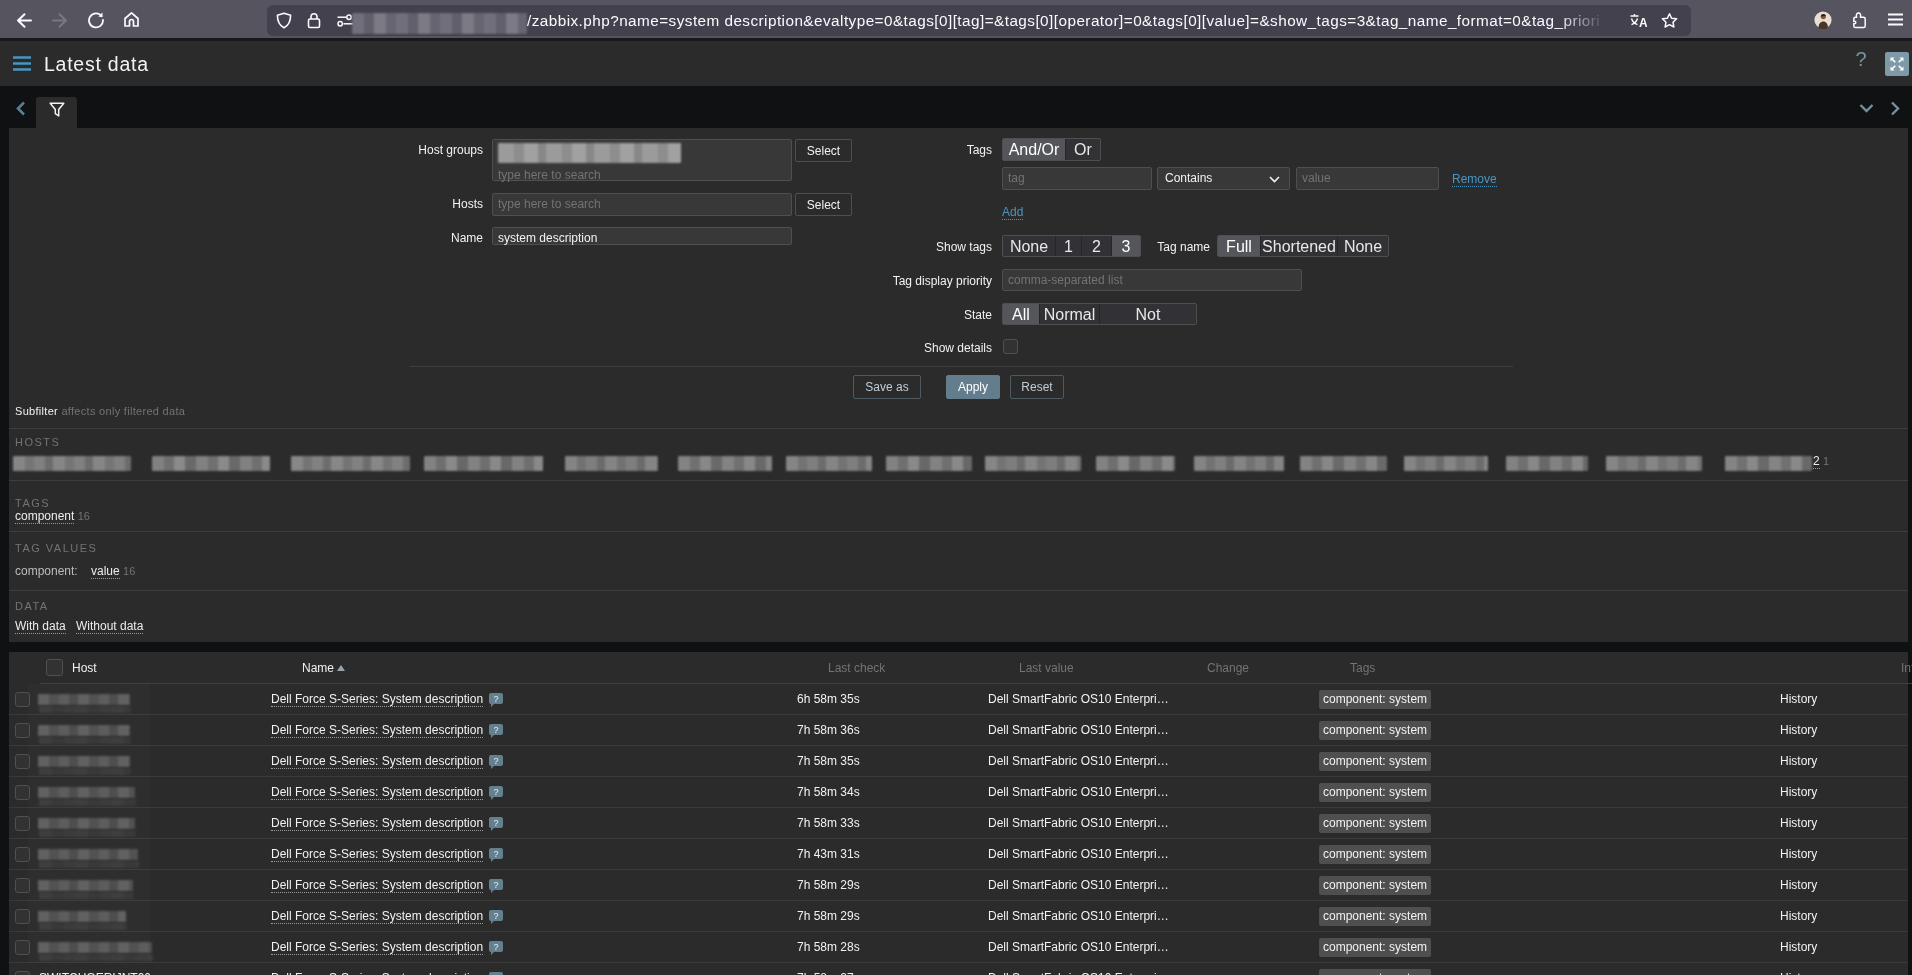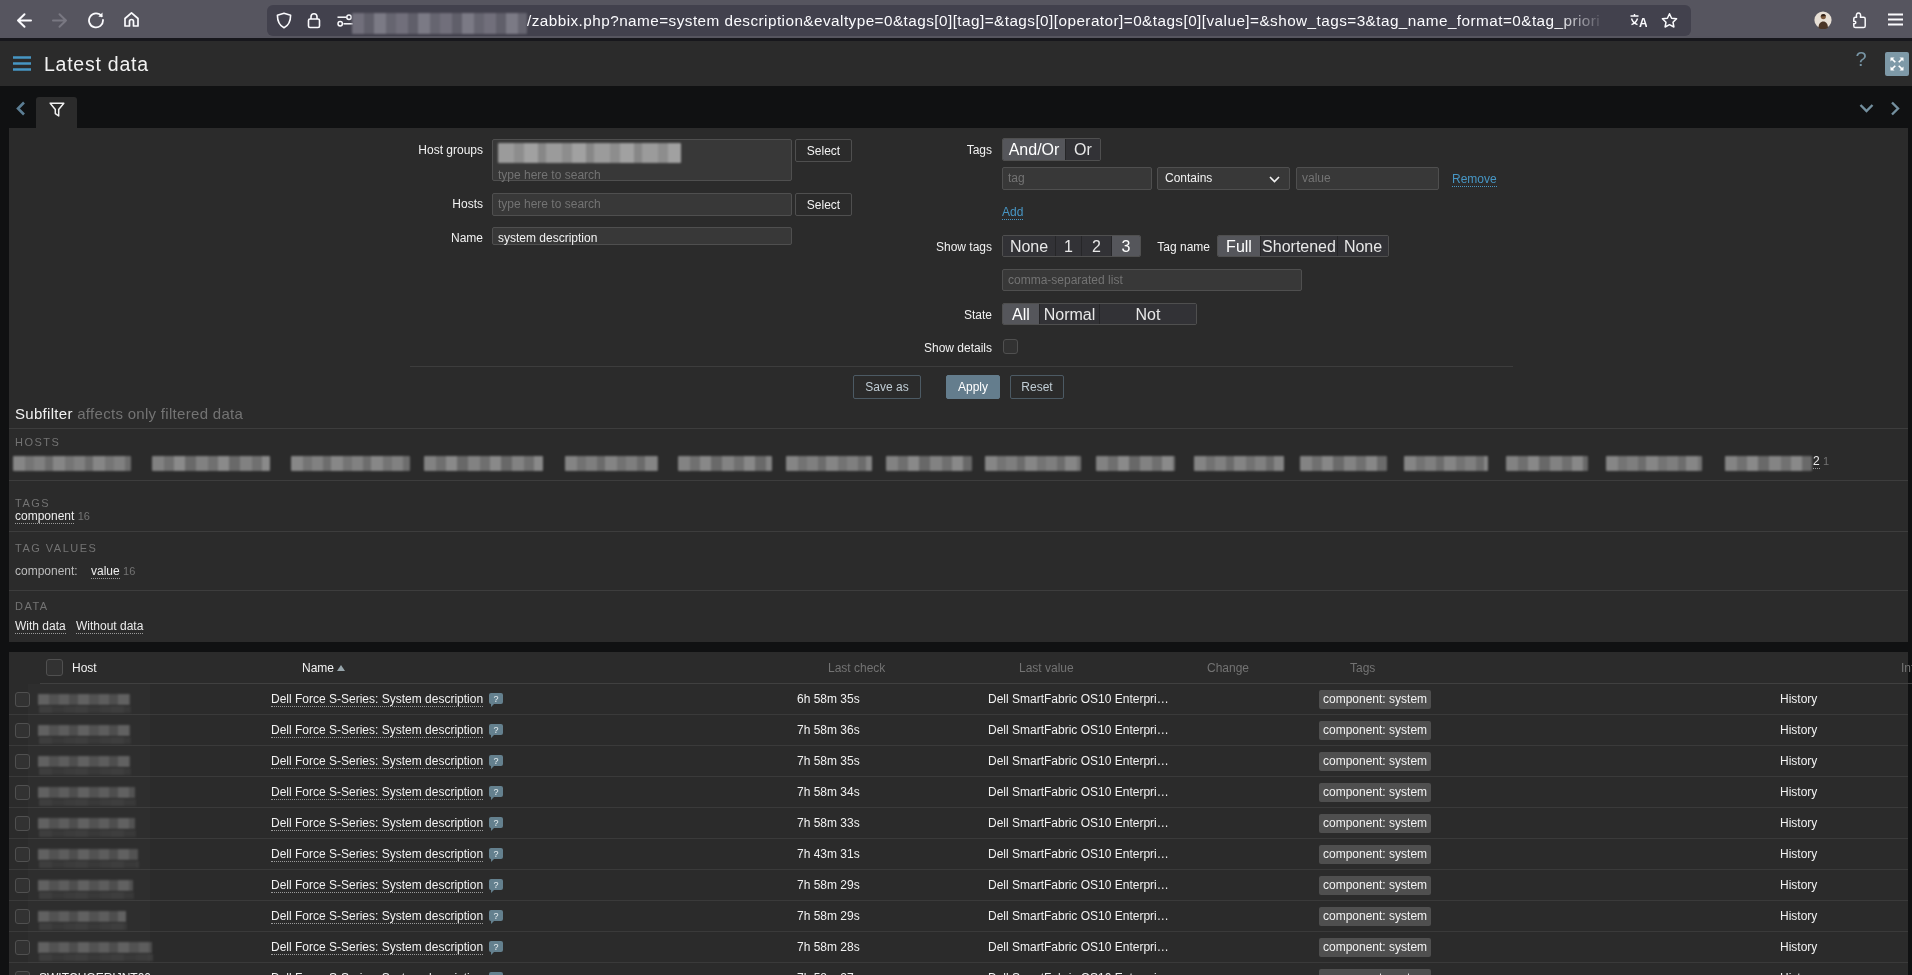--- a/index.html
+++ b/index.html
@@ -164,35 +164,36 @@
       <div style="width:26px">1</div>
       <div style="width:30px">2</div>
       <div class="on" style="width:29px">3</div>
     </div>
   <div class="label" style="left:1049px;top:112px;width:152px">Tag name</div>
   <div class="seg" style="left:1208px;top:107px;height:22px">
       <div class="on" style="width:42px">Full</div>
       <div style="width:77px">Shortened</div>
       <div style="width:51px">None</div>
     </div>
+  <div class="label" style="left:0;top:146px;width:983px">Tag display priority</div>
   <div class="input ph" style="left:993px;top:141px;width:300px;height:22px">comma-separated list</div>
   <div class="label" style="left:0;top:180px;width:983px">State</div>
   <div class="seg" style="left:993px;top:175px;height:22px">
       <div class="on" style="width:36px">All</div>
       <div style="width:60px">Normal</div>
       <div style="width:97px">Not supported</div>
     </div>
   <div class="label" style="left:0;top:213px;width:983px">Show details</div>
   <div class="cbox" style="left:994px;top:211px;width:15px;height:15px"></div>
   <div class="sline" style="left:401px;top:238px;width:1103px"></div>
   <div class="btn" style="left:844px;top:247px;width:68px;height:24px">Save as</div>
   <div class="btn" style="left:937px;top:247px;width:54px;height:24px;background:#647d8d;border-color:#647d8d;color:#ffffff">Apply</div>
   <div class="btn" style="left:1001px;top:247px;width:54px;height:24px">Reset</div>
 
-  <div class="abs" style="left:6px;top:277px;font-size:15px;letter-spacing:0.3px">Subfilter <span style="color:#737373"> affects only filtered data</span></div>
+  <div class="abs" style="left:6px;top:277px;font-size:11px;letter-spacing:0.3px">Subfilter <span style="color:#737373"> affects only filtered data</span></div>
   <div class="sline" style="left:0;top:300px;width:1899px"></div>
   <div class="shead" style="left:6px;top:308px">HOSTS</div>
   <div class="abs blur" style="left:4px;top:328px;width:118px;height:15px;background:repeating-linear-gradient(90deg,#868686 0 12px,#757575 12px 21px,#808080 21px 32px,#6c6c6c 32px 40px)"></div>
   <div class="abs blur" style="left:143px;top:328px;width:118px;height:15px;background:repeating-linear-gradient(90deg,#818181 0 12px,#707070 12px 22px,#8a8a8a 22px 33px,#696969 33px 44px)"></div>
   <div class="abs blur" style="left:282px;top:328px;width:119px;height:15px;background:repeating-linear-gradient(90deg,#878787 0 12px,#747474 12px 21px,#818181 21px 32px,#6d6d6d 32px 40px)"></div>
   <div class="abs blur" style="left:415px;top:328px;width:119px;height:15px;background:repeating-linear-gradient(90deg,#828282 0 12px,#6f6f6f 12px 22px,#898989 22px 33px,#686868 33px 44px)"></div>
   <div class="abs blur" style="left:556px;top:328px;width:93px;height:15px;background:repeating-linear-gradient(90deg,#848484 0 12px,#727272 12px 21px,#7e7e7e 21px 32px,#6b6b6b 32px 40px)"></div>
   <div class="abs blur" style="left:669px;top:328px;width:94px;height:15px;background:repeating-linear-gradient(90deg,#838383 0 12px,#707070 12px 22px,#888888 22px 33px,#696969 33px 44px)"></div>
   <div class="abs blur" style="left:777px;top:328px;width:86px;height:15px;background:repeating-linear-gradient(90deg,#858585 0 12px,#737373 12px 21px,#7f7f7f 21px 32px,#6c6c6c 32px 40px)"></div>
   <div class="abs blur" style="left:877px;top:328px;width:86px;height:15px;background:repeating-linear-gradient(90deg,#828282 0 12px,#6f6f6f 12px 22px,#898989 22px 33px,#686868 33px 44px)"></div>

